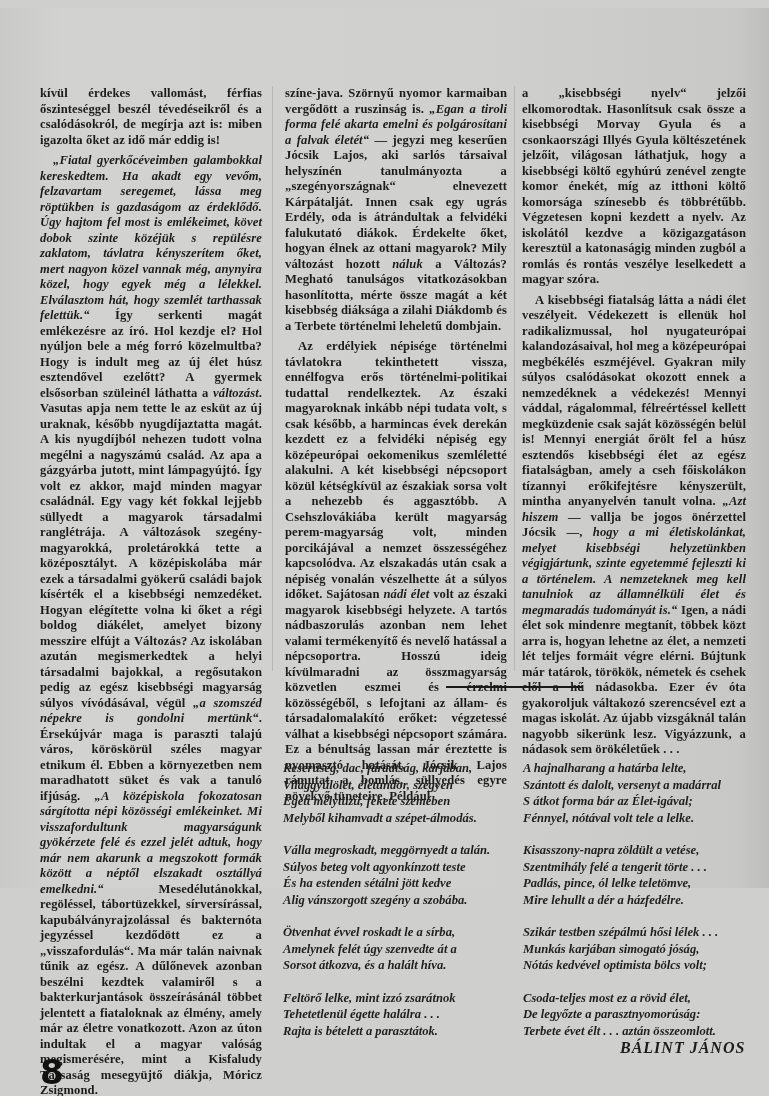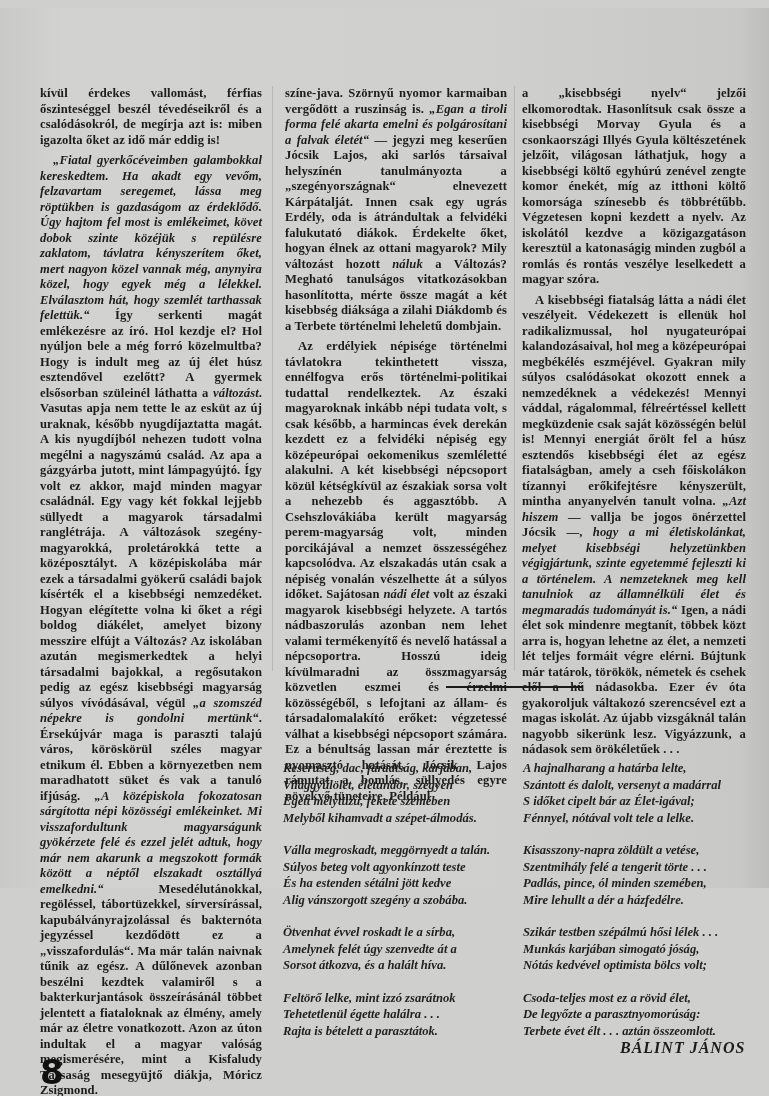--- a/index.html
+++ b/index.html
@@ -113,27 +113,27 @@
         <span class="line">Feltörő lelke, mint izzó zsarátnok</span>
         <span class="line">Tehetetlenül égette halálra . . .</span>
         <span class="line">Rajta is bételett a parasztátok.</span>
       </div>
     </div>
 
   <div class="poem" id="poem2">
       <div class="stanza">
         <span class="line">A hajnalharang a határba lelte,</span>
         <span class="line">Szántott és dalolt, versenyt a madárral</span>
-        <span class="line">S időket cipelt bár az Élet-igával;</span>
+        <span class="line">S átkot forma bár az Élet-igával;</span>
         <span class="line">Fénnyel, nótával volt tele a lelke.</span>
       </div>
       <div class="stanza">
         <span class="line">Kisasszony-napra zöldült a vetése,</span>
         <span class="line">Szentmihály felé a tengerit törte . . .</span>
-        <span class="line">Padlás, pince, ól minden szemében,</span>
+        <span class="line">Padlás, pince, ól lelke teletömve,</span>
         <span class="line">Mire lehullt a dér a házfedélre.</span>
       </div>
       <div class="stanza">
         <span class="line">Szikár testben szépálmú hősi lélek . . .</span>
         <span class="line">Munkás karjában simogató jóság,</span>
         <span class="line">Nótás kedvével optimista bölcs volt;</span>
       </div>
       <div class="stanza">
         <span class="line">Csoda-teljes most ez a rövid élet,</span>
         <span class="line">De legyőzte a parasztnyomorúság:</span>

